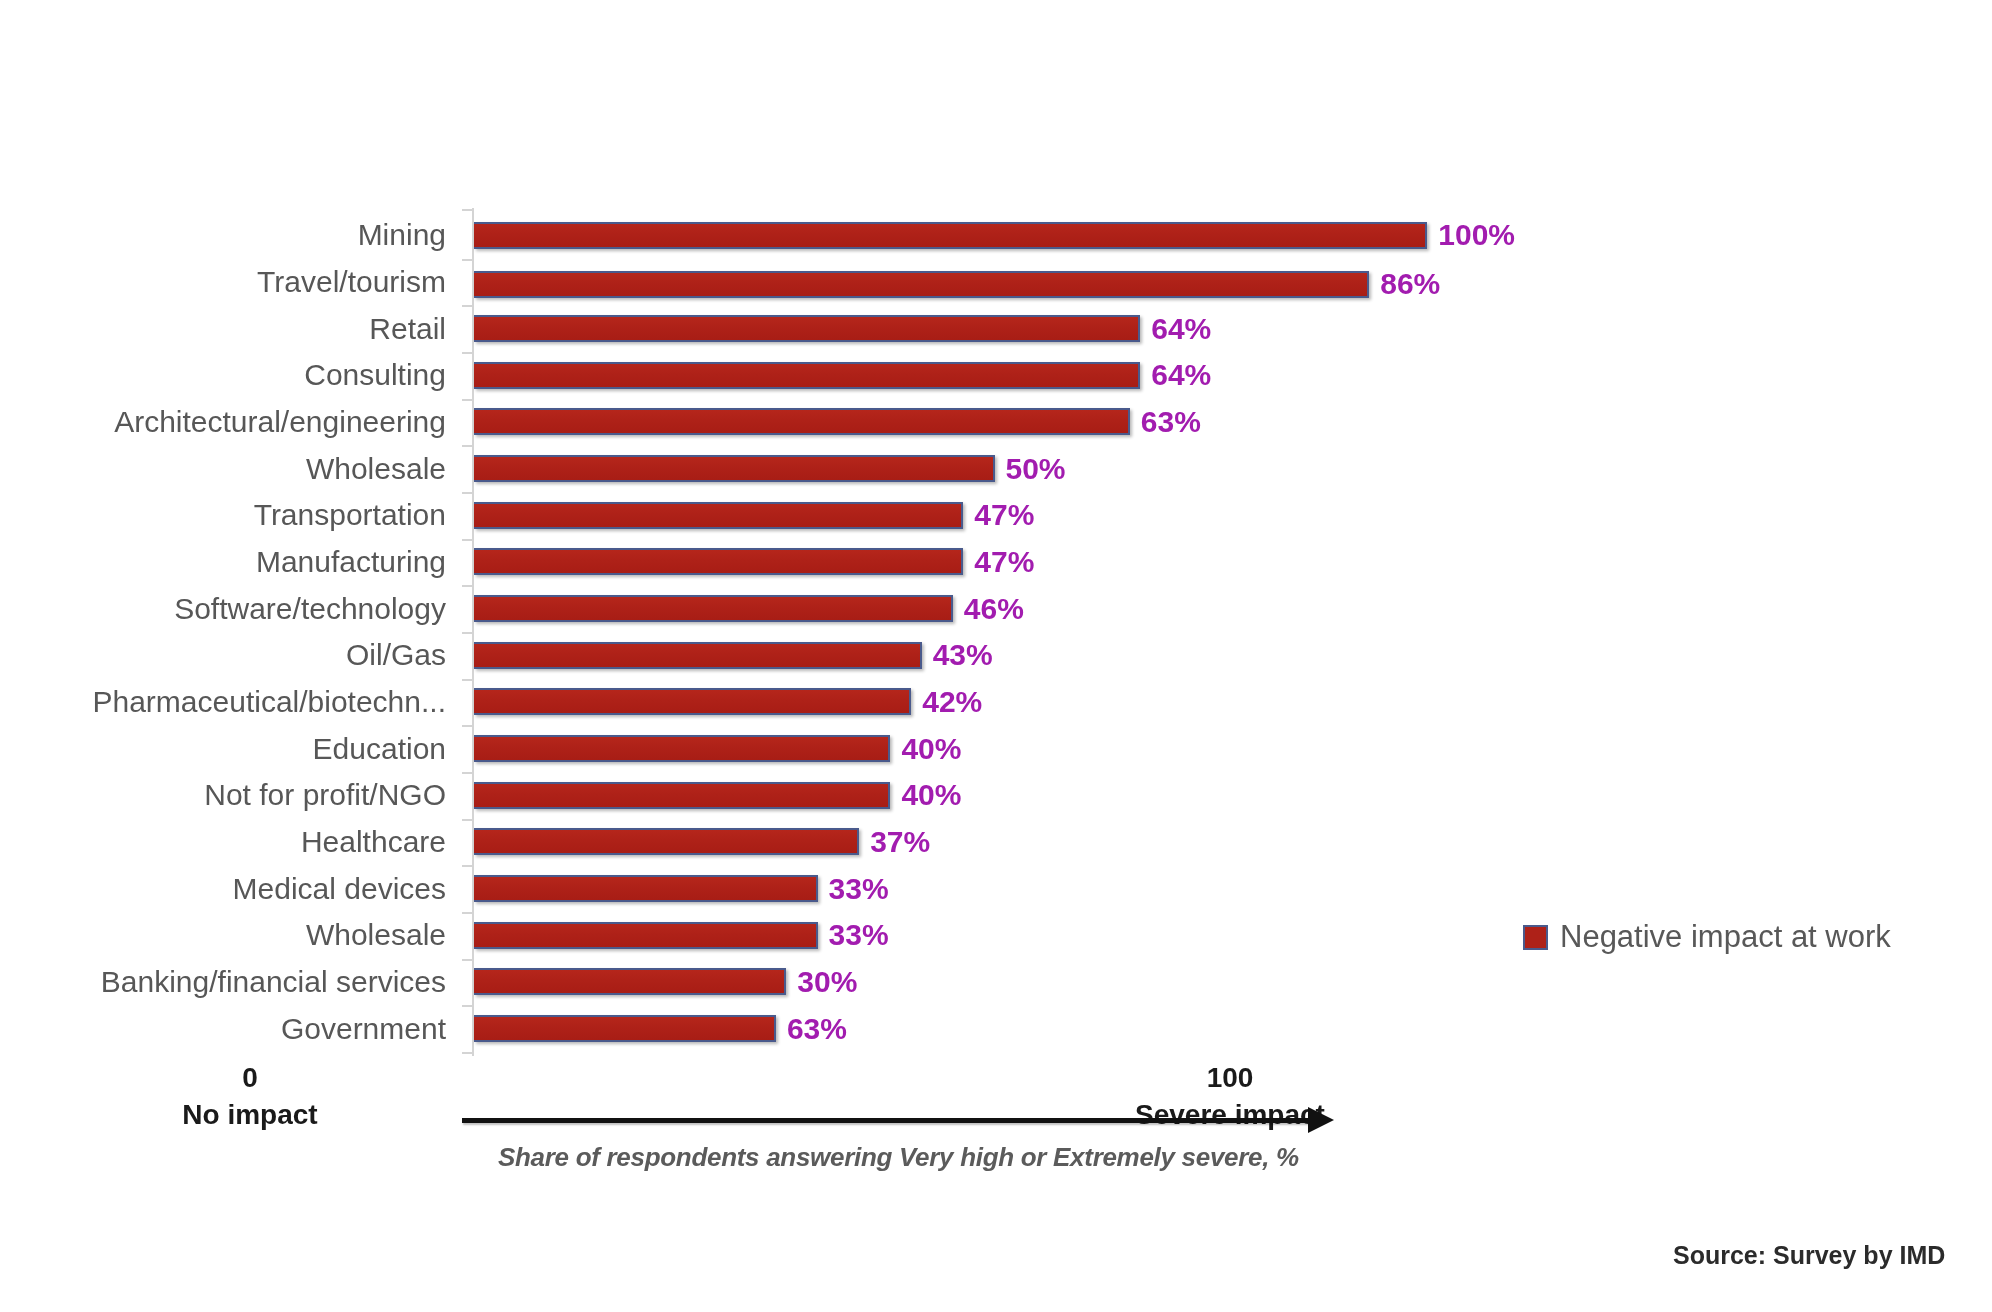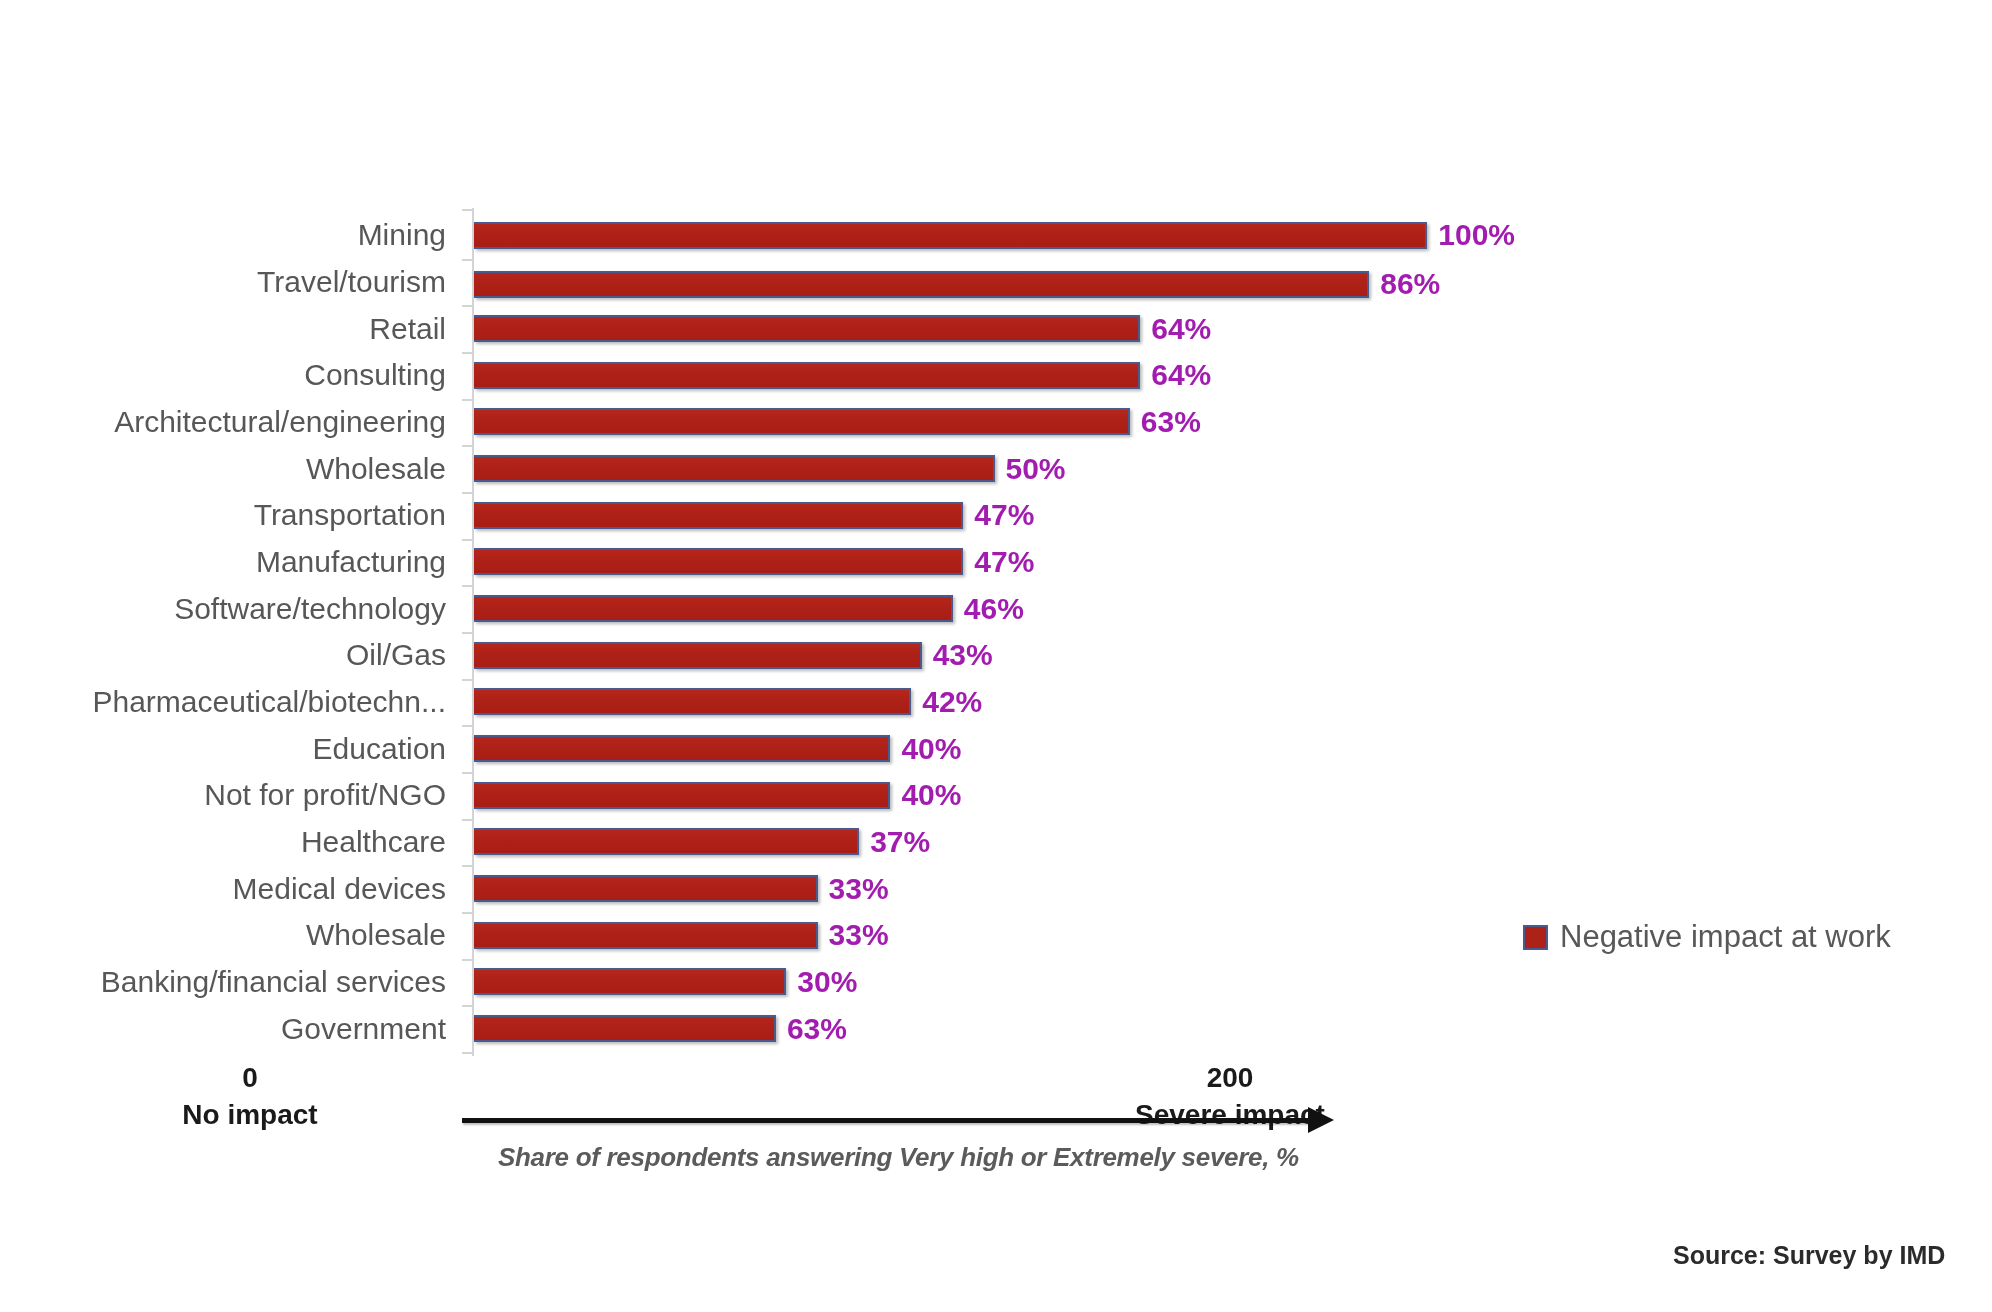--- a/index.html
+++ b/index.html
@@ -346,21 +346,21 @@
     <span class="legend-swatch" style="background: rgb(174, 33, 24);"></span>
     <span class="legend-label">Negative impact at work</span>
   </div>
 
   <div class="axis-end axis-left">
     <span class="num">0</span>
     <span class="cap">No impact</span>
   </div>
 
   <div class="axis-end axis-right">
-    <span class="num">200</span>
+    <span class="num">100</span>
     <span class="cap">Severe impact</span>
   </div>
 
   <div class="arrow-line"></div>
   <div class="arrow-head"></div>
 
   <div class="axis-caption">Share of respondents answering Very high or Extremely severe, %</div>
 
   <div class="source-note">Source: Survey by IMD</div>
 

